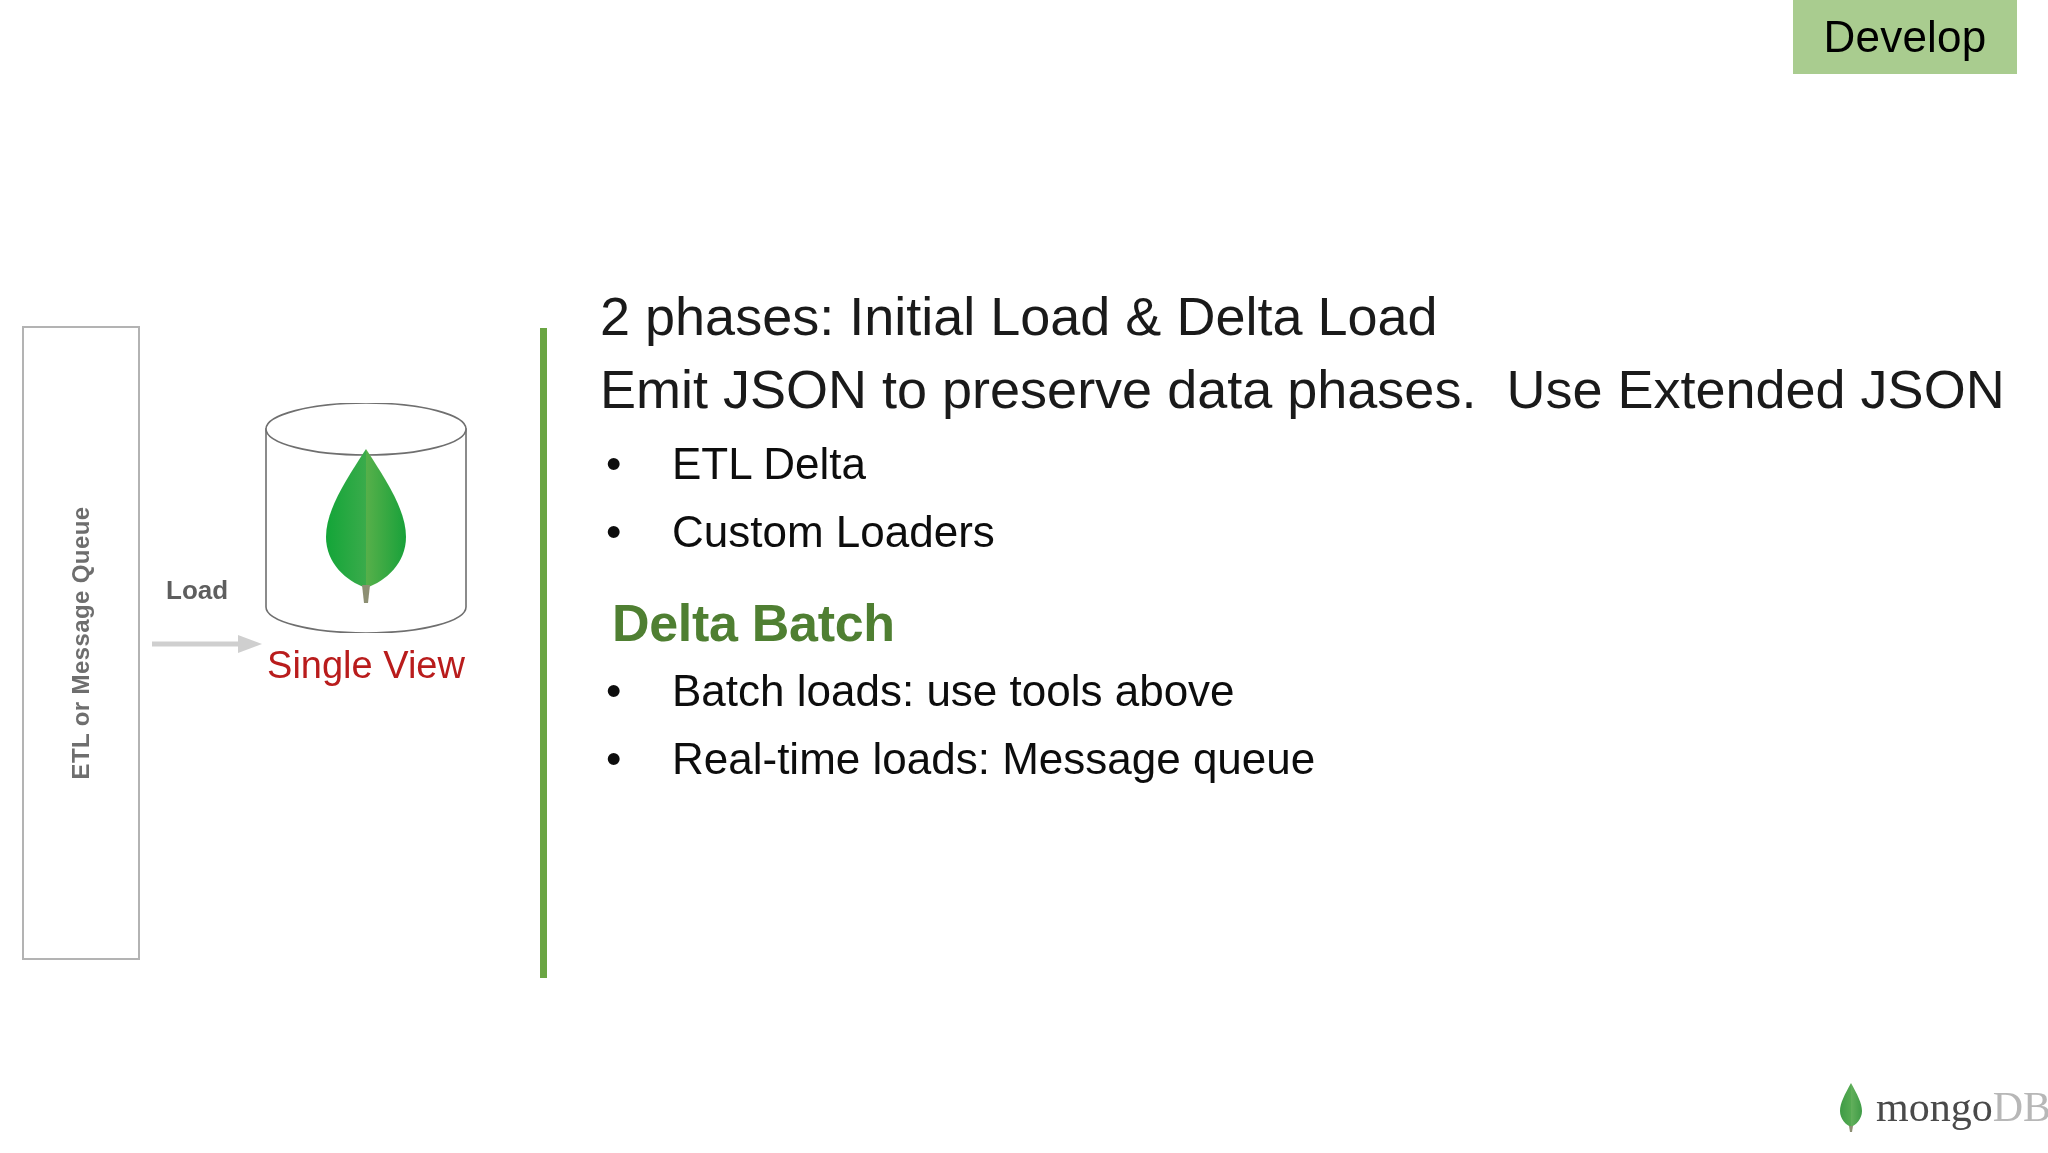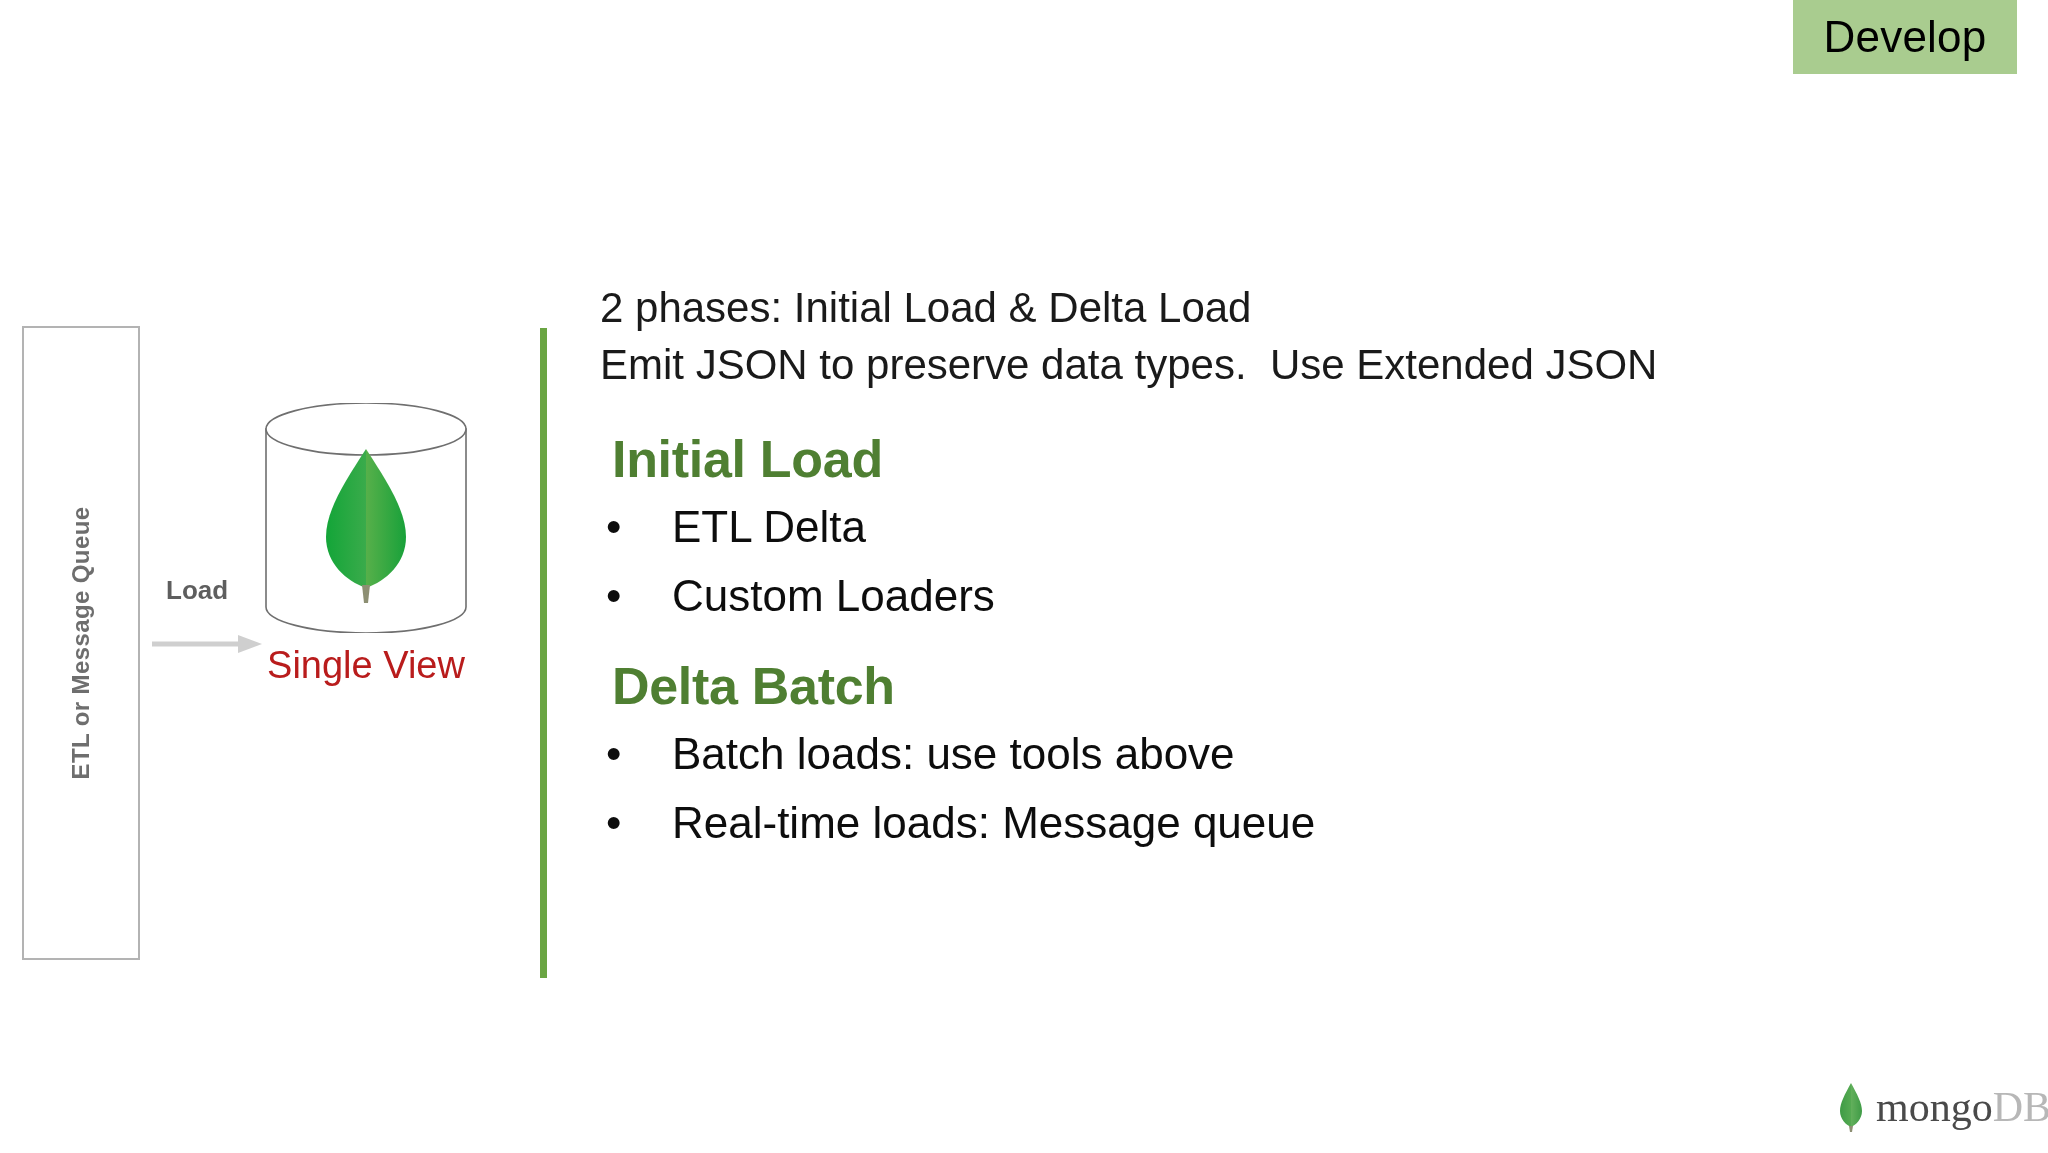--- a/index.html
+++ b/index.html
@@ -138,21 +138,21 @@
   }
 
   
   .content {
     position: absolute;
     left: 600px;
     top: 280px;
     width: 1420px;
   }
   .intro-line {
-    font-size: 42px;
+    font-size: 54px;
     color: #1a1a1a;
     line-height: 1.35;
     white-space: pre;
   }
   .section-heading {
     font-size: 52px;
     font-weight: bold;
     color: #4f7f32;
     margin-top: 36px;
     margin-bottom: 8px;
@@ -252,23 +252,22 @@
       </div>
     </div>
 
     <div class="single-view-label">Single View</div>
   </div>
 
   <div class="green-rule"></div>
 
   <div class="content">
     <div class="intro-line">2 phases: Initial Load &amp; Delta Load</div>
-    <div class="intro-line">Emit JSON to preserve data types.  Use Extended JSON</div>
-
-    <div class="section-heading">Initial Load</div>
+    <div class="intro-line">Emit JSON to preserve data phases.  Use Extended JSON</div>
+
     <ul class="bullet-list">
       <li class="bullet-item">
         <span class="bullet-dot">•</span>
         <span class="bullet-text">ETL Delta</span>
       </li>
       <li class="bullet-item">
         <span class="bullet-dot">•</span>
         <span class="bullet-text">Custom Loaders</span>
       </li>
     </ul>

